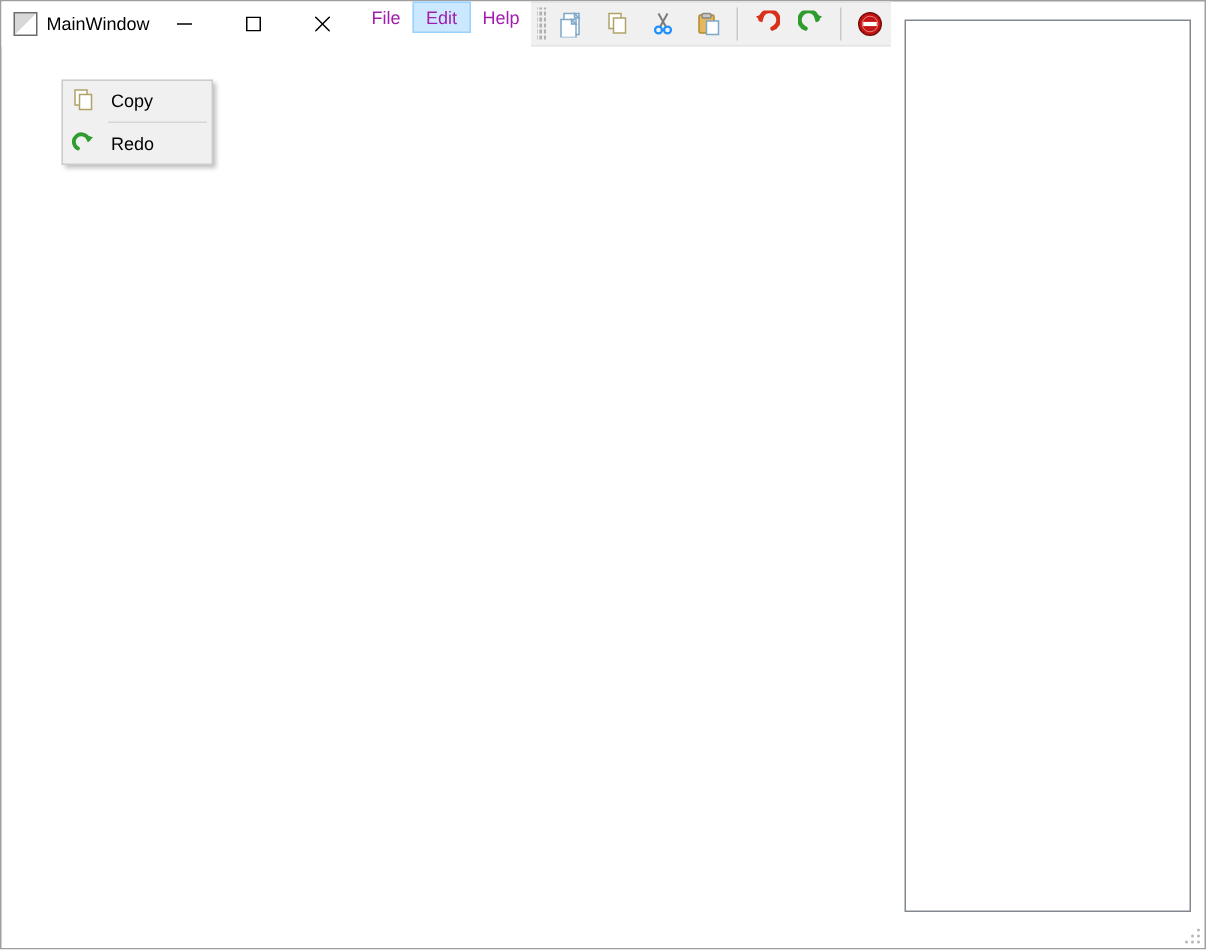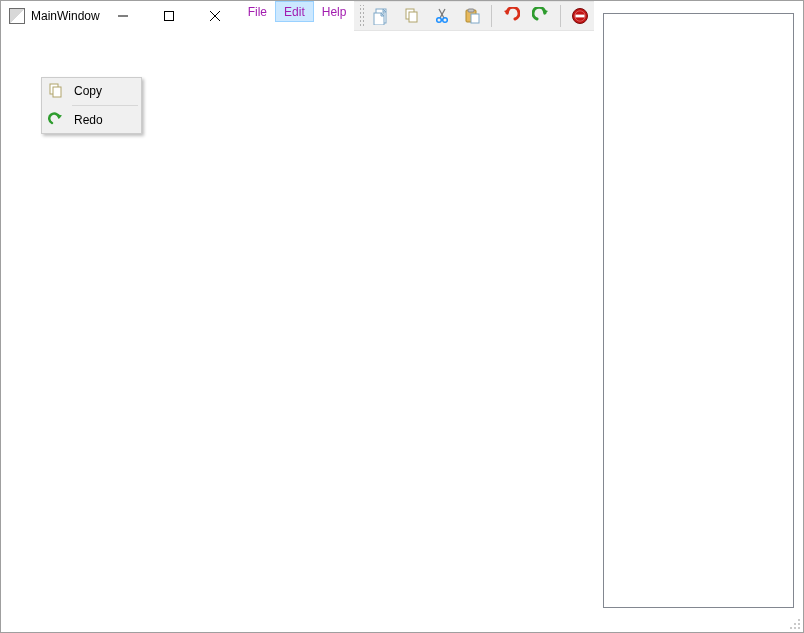--- a/index.html
+++ b/index.html
@@ -109,21 +109,20 @@
   
   .dropdown {
     position: absolute;
     left: 40px;
     top: 52px;
     width: 101px;
     background: #f0f0f0;
     border: 1px solid #cccccc;
     box-shadow: 2px 2px 3px rgba(0,0,0,0.25);
     padding: 2px;
-    margin-top: 24px;
   }
   .dropdown .dditem {
     height: 22px;
     display:flex;
     align-items:center;
     padding-left: 4px;
   }
   .dropdown .ddicon {
     width:16px; height:16px;
     display:flex; align-items:center; justify-content:center;

